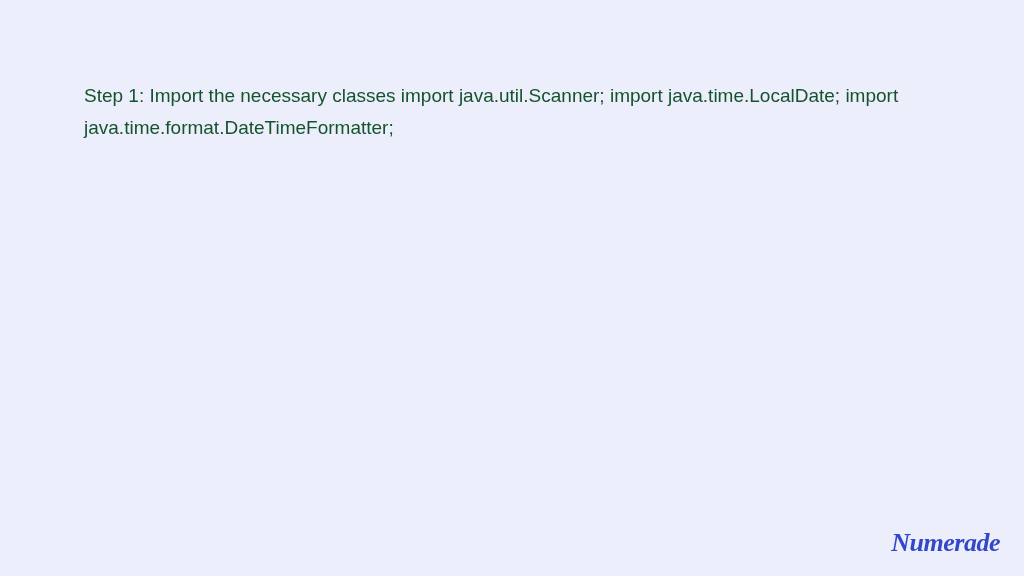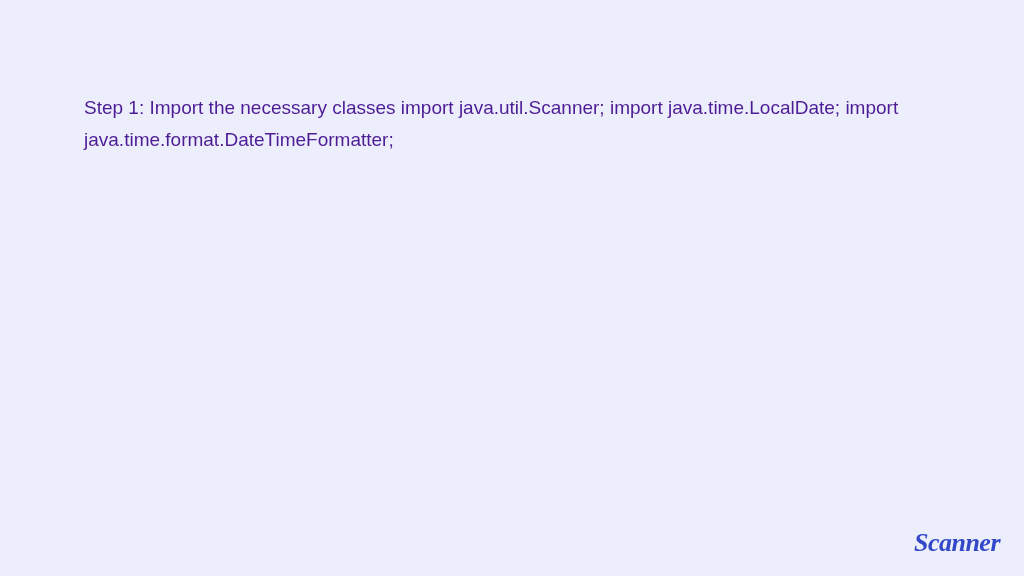--- a/index.html
+++ b/index.html
@@ -27,24 +27,23 @@
       font-weight: 700;
       font-size: 15px;
       color: #3248c9;
       letter-spacing: 0.5px;
       box-shadow: 2px 2px 0 0 #4a5fd9;
       margin-bottom: 28px;
     }
     .step-text {
       font-size: 19px;
       line-height: 1.7;
-      color: #4c1d95;
+      color: #14532d;
       font-weight: 400;
       max-width: 870px;
-      margin-top: 12px;
     }
     .logo {
       position: absolute;
       bottom: 18px;
       right: 24px;
       font-family: Georgia, 'Times New Roman', serif;
       font-weight: 700;
       font-style: italic;
       font-size: 26px;
       color: #3248c9;
@@ -54,13 +53,13 @@
       content: "";
     }
   </style>
 </head>
 <body>
 
 <div class="content">
   <p class="step-text">Step 1: Import the necessary classes import java.util.Scanner; import java.time.LocalDate; import java.time.format.DateTimeFormatter;</p>
 </div>
 
-<div class="logo">Scanner</div>
+<div class="logo">Numerade</div>
 
 </body></html>

